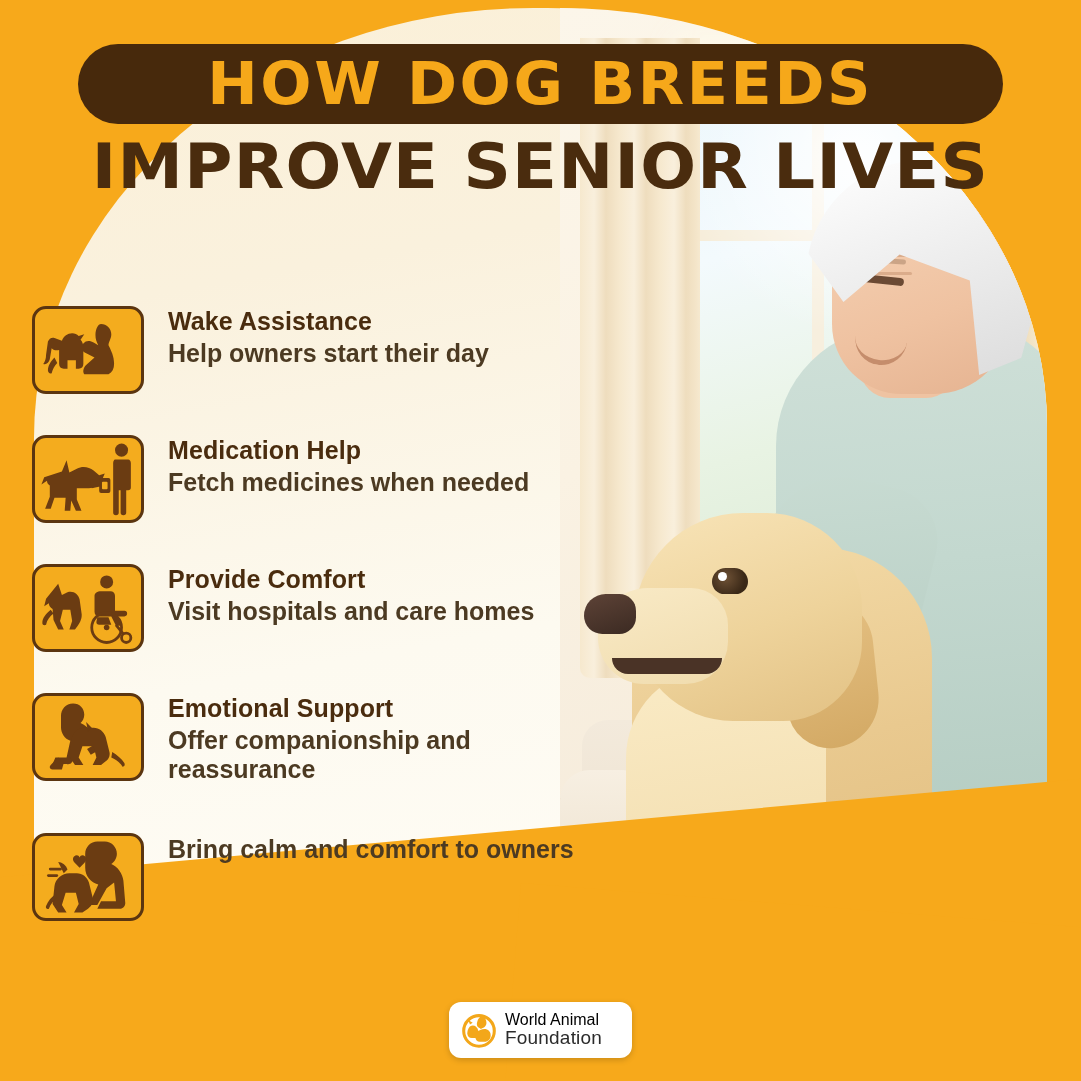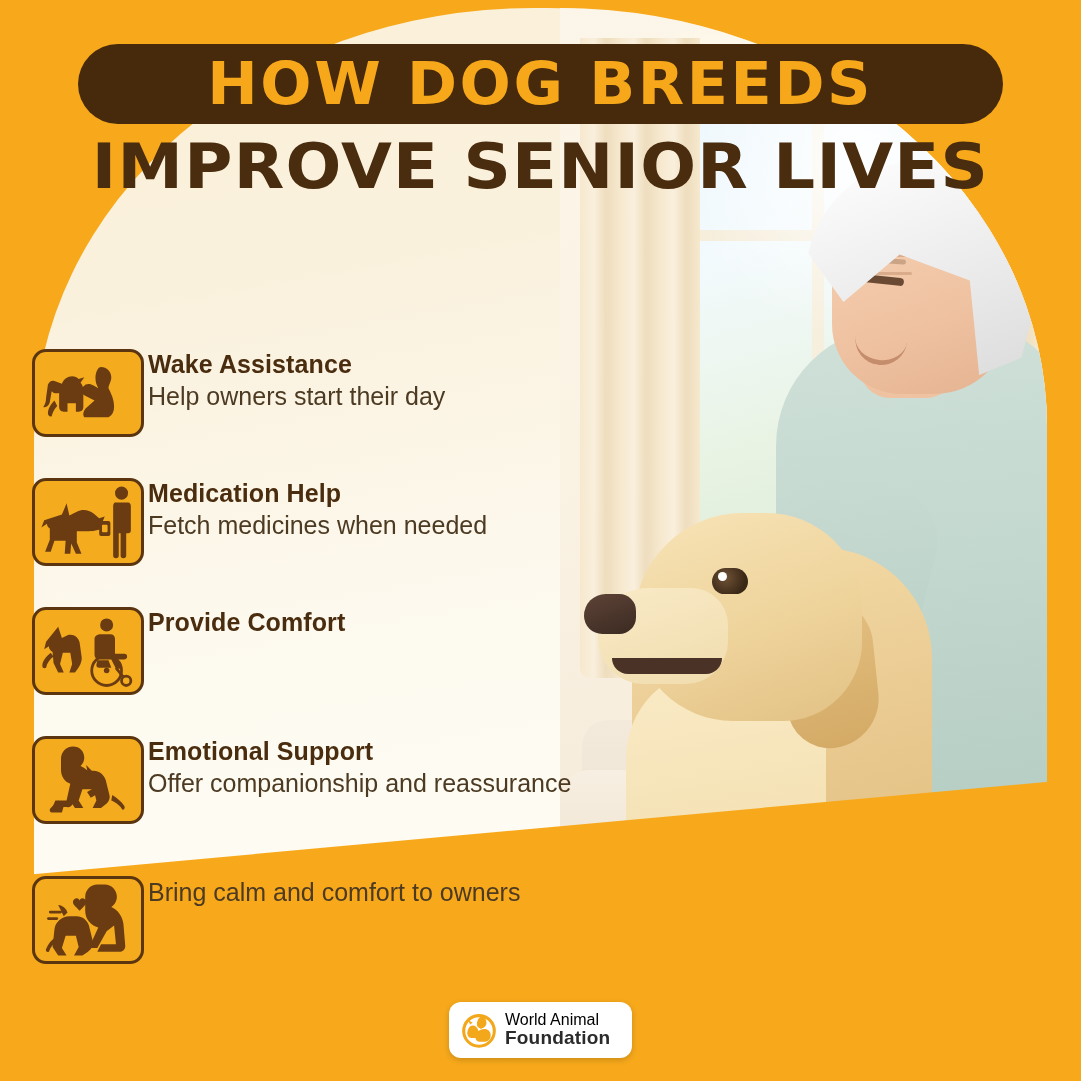--- a/index.html
+++ b/index.html
@@ -272,22 +272,21 @@
   .features {
     position: absolute;
     left: 32px; top: 306px;
     width: 580px;
   }
   .feature {
     position: absolute;
     left: 0;
     display: flex;
     align-items: flex-start;
-    gap: 4px;
-    margin-top: 43px;
+    gap: 24px;
   }
   .badge {
     width: 112px; height: 88px;
     background: #F4AC1E;
     border: 3px solid #5B3510;
     border-radius: 14px;
     flex: 0 0 auto;
     position: relative;
     overflow: hidden;
     box-sizing: border-box;
@@ -298,21 +297,21 @@
     color: #4A2C0E;
     font-size: 25px;
     font-weight: 700;
     line-height: 1.1;
     margin: 0 0 3px 0;
     letter-spacing: .1px;
   }
   .fdesc {
     color: #4C3A22;
     font-size: 25px;
-    font-weight: 400;
+    font-weight: 700;
     line-height: 1.18;
     margin: 0;
     max-width: 430px;
   }
 
   
   .logo {
     position: absolute;
     left: 449px; bottom: 23px;
     width: 183px; height: 56px;
@@ -321,21 +320,21 @@
     display: flex;
     align-items: center;
     gap: 8px;
     padding: 0 12px;
     box-sizing: border-box;
     box-shadow: 0 2px 6px rgba(0,0,0,.18);
   }
   .logo-mark { width: 36px; height: 36px; flex: 0 0 auto; }
   .logo-text { line-height: 1.02; }
   .logo-l1 { font-size: 16px; color: #000000; font-weight: 400; }
-  .logo-l2 { font-size: 19px; color: #2B2B2B; font-weight: 700; letter-spacing:.2px; }
+  .logo-l2 { font-size: 19px; color: #2B2B2B; font-weight: 400; letter-spacing:.2px; }
 </style>
 </head>
 <body>
 
 <div id="poster">
 
   <div class="bg-orange"></div>
   <div class="arch"></div>
 
   <div class="photo">
@@ -442,20 +441,21 @@
             <path d="M66 54h12l3 8H68c-2 0-3-1-3-3z"></path>
             <circle cx="76" cy="65" r="16" fill="none" stroke="#6B3C12" stroke-width="3"></circle>
             <circle cx="76" cy="65" r="3"></circle>
             <circle cx="97" cy="76" r="5" fill="none" stroke="#6B3C12" stroke-width="3"></circle>
             <path d="M86 62l8 10" stroke="#6B3C12" stroke-width="3" fill="none"></path>
           </g>
         </svg>
       </div>
       <div class="ftext">
         <p class="ftitle">Provide Comfort</p>
+        <p class="fdesc">Visit hospitals and care homes</p>
       </div>
     </div>
 
     <div class="feature" style="top:387px;">
       <div class="badge">
         <svg viewBox="0 0 112 88" xmlns="http://www.w3.org/2000/svg">
           <g fill="#6B3C12">
             <path d="M40 8c7 0 12 5 12 12 0 4-2 7-4 9 5 2 9 6 12 10l8 11c2 3 1 7-2 9l-7 4-4-6 5-3-8-11-6 6-6 20c-1 3-4 5-7 4H18l3-7h12l4-18c-6-2-10-8-10-15V22c0-8 5-14 13-14z"></path>
             <path d="M24 66l-8 8c-2 2-1 5 2 5h10l2-7z"></path>
             <path d="M62 34c6 0 11 4 13 10l4 16c1 4-1 8-4 10l-5 4h-9l4-8-3-12H50l-4 12 5 8h-9l-6-9 2-18c1-7 7-13 14-13z"></path>

